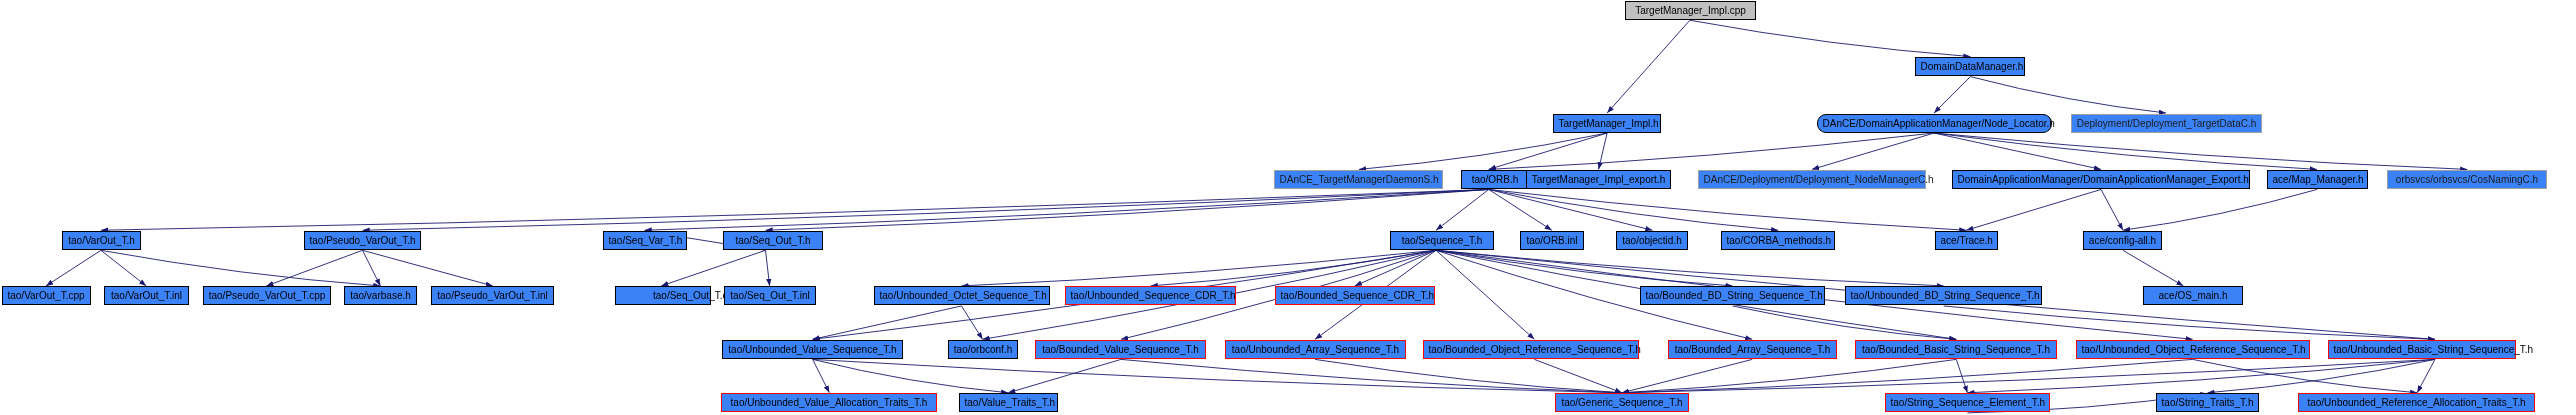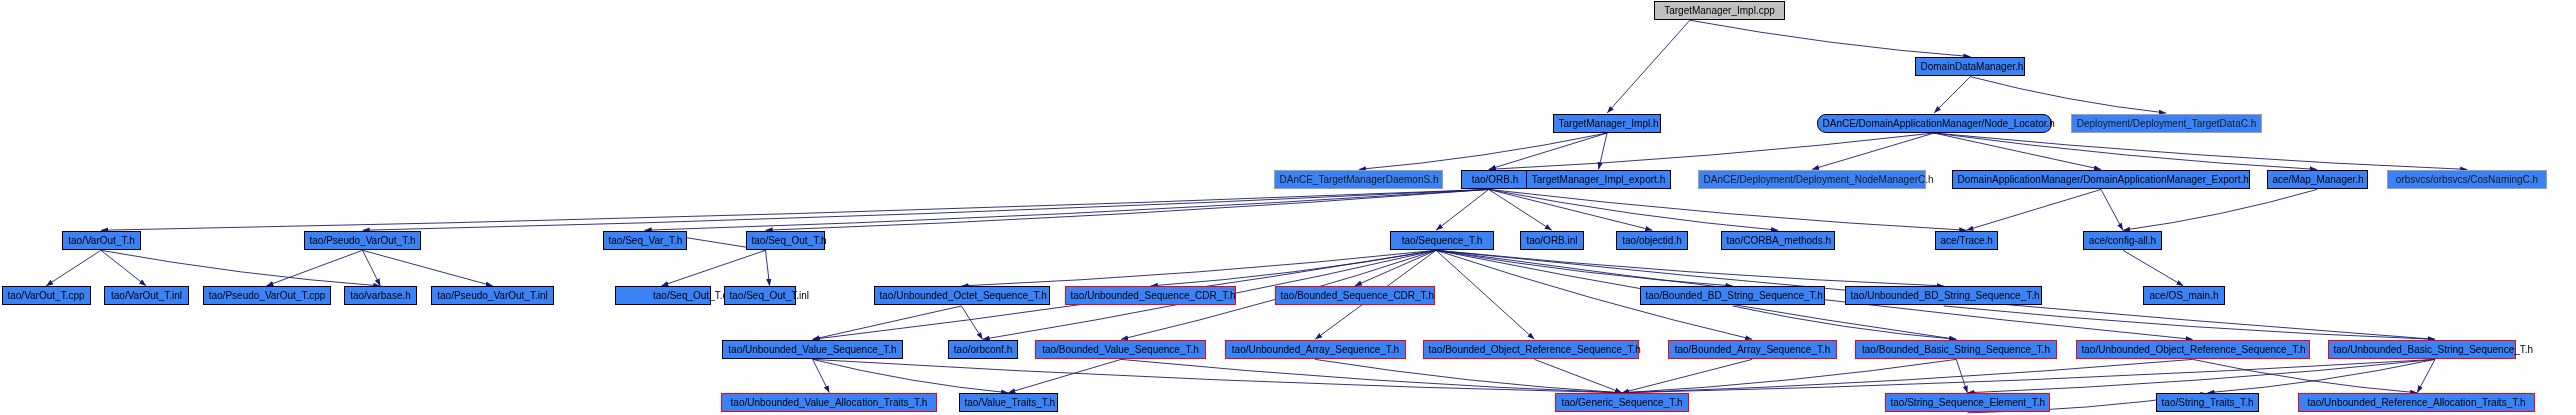--- a/index.html
+++ b/index.html
@@ -2,21 +2,21 @@
 <html style="font-size:12px"><head>
 <meta charset="utf-8">
 <style>
   html,body{margin:0;padding:0;background:#ffffff;}
   #canvas{position:relative;width:2576px;height:416px;background:#ffffff;
           font-family:"Liberation Sans","DejaVu Sans",sans-serif;overflow:hidden;}
   #edges{position:absolute;left:0;top:0;width:2576px;height:416px;}
   .node{position:absolute;box-sizing:border-box;height:19.3px;line-height:18px;
         text-align:center;white-space:nowrap;font-size:10px;color:#000000;
         background:#3b82f6;border:0.7px solid #000000;padding:0 4.5px;}
-  .node.root{background:#c0c0c0;border:0.7px solid #000000;margin-left:29px;}
+  .node.root{background:#c0c0c0;border:0.7px solid #000000;}
   .node.grey{border:0.7px solid #a0a0a0;color:#1a1a1a;}
   .node.red{border:0.7px solid #ff0000;}
   .node span{display:block;pointer-events:none;}
 </style>
 </head>
 <body>
 
 <div id="canvas">
   <svg id="edges" xmlns="http://www.w3.org/2000/svg" viewBox="0 0 3471 560">
     <defs>
@@ -135,21 +135,21 @@
       </div>
       <div class="node " style="left: 62px; top: 231px; width: 79px;">
         <span>tao/VarOut_T.h</span>
       </div>
       <div class="node " style="left: 304px; top: 231px; width: 117px;">
         <span>tao/Pseudo_VarOut_T.h</span>
       </div>
       <div class="node " style="left: 603px; top: 231px; width: 84px;">
         <span>tao/Seq_Var_T.h</span>
       </div>
-      <div class="node " style="left: 746px; top: 231px; width: 79px;">
+      <div class="node " style="left: 723px; top: 231px; width: 100px;">
         <span>tao/Seq_Out_T.h</span>
       </div>
       <div class="node " style="left: 1390px; top: 231px; width: 104px;">
         <span>tao/Sequence_T.h</span>
       </div>
       <div class="node " style="left: 1520px; top: 231px; width: 64px;">
         <span>tao/ORB.inl</span>
       </div>
       <div class="node " style="left: 1616px; top: 231px; width: 72px;">
         <span>tao/objectid.h</span>
@@ -174,39 +174,39 @@
       </div>
       <div class="node " style="left: 344px; top: 286px; width: 73px;">
         <span>tao/varbase.h</span>
       </div>
       <div class="node " style="left: 431px; top: 286px; width: 123px;">
         <span>tao/Pseudo_VarOut_T.inl</span>
       </div>
       <div class="node " style="left: 615px; top: 286px; width: 96px; padding-left: 37px;">
         <span>tao/Seq_Out_T.cpp</span>
       </div>
-      <div class="node " style="left: 724px; top: 286px; width: 72px;">
+      <div class="node " style="left: 724px; top: 286px; width: 92px;">
         <span>tao/Seq_Out_T.inl</span>
       </div>
       <div class="node " style="left: 874px; top: 286px; width: 176px;">
         <span>tao/Unbounded_Octet_Sequence_T.h</span>
       </div>
       <div class="node red" style="left: 1065px; top: 286px; width: 171px;">
         <span>tao/Unbounded_Sequence_CDR_T.h</span>
       </div>
       <div class="node red" style="left: 1275px; top: 286px; width: 160px;">
         <span>tao/Bounded_Sequence_CDR_T.h</span>
       </div>
       <div class="node " style="left: 1640px; top: 286px; width: 185px;">
         <span>tao/Bounded_BD_String_Sequence_T.h</span>
       </div>
       <div class="node " style="left: 1845px; top: 286px; width: 197px;">
         <span>tao/Unbounded_BD_String_Sequence_T.h</span>
       </div>
-      <div class="node " style="left: 2143px; top: 286px; width: 82px;">
+      <div class="node " style="left: 2143px; top: 286px; width: 100px;">
         <span>ace/OS_main.h</span>
       </div>
       <div class="node " style="left: 722px; top: 340px; width: 181px;">
         <span>tao/Unbounded_Value_Sequence_T.h</span>
       </div>
       <div class="node " style="left: 948px; top: 340px; width: 70px;">
         <span>tao/orbconf.h</span>
       </div>
       <div class="node red" style="left: 1035px; top: 340px; width: 171px;">
         <span>tao/Bounded_Value_Sequence_T.h</span>

